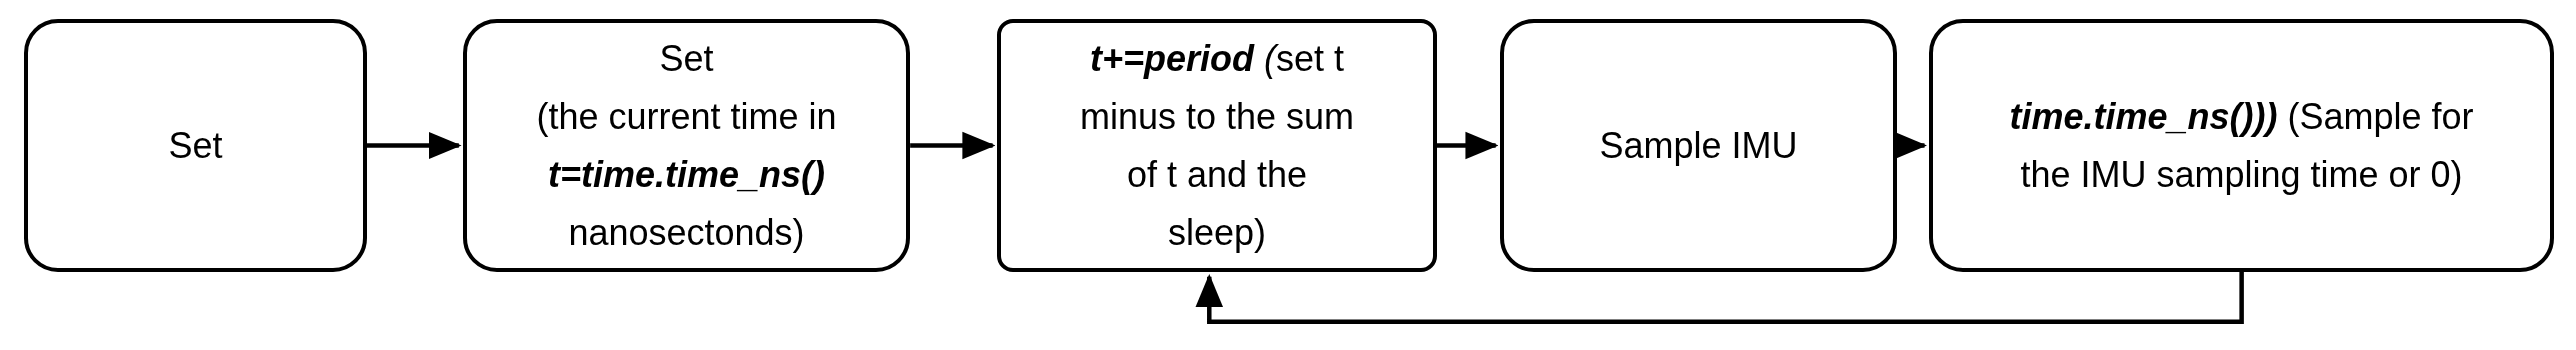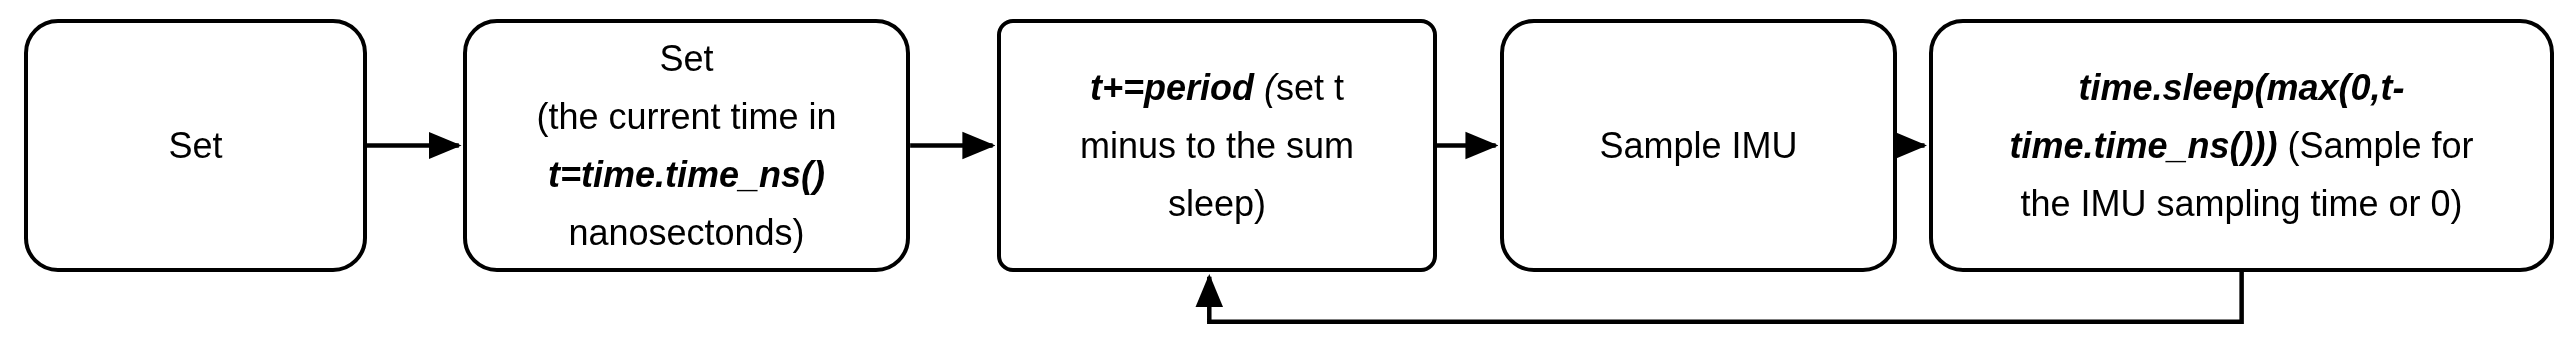--- a/index.html
+++ b/index.html
@@ -81,27 +81,27 @@
   <div class="box b2">
     <div class="line"><span>Set</span></div>
     <div class="line"><span>(the current time in</span></div>
     <div class="line"><span class="bi">t=time.time_ns()</span></div>
     <div class="line"><span>nanosectonds)</span></div>
   </div>
 
   <div class="box b3">
     <div class="line"><span class="bi">t+=period </span><span class="it">(</span><span>set t</span></div>
     <div class="line"><span>minus to the sum</span></div>
+    <div class="line"><span>of t and the</span></div>
     <div class="line"><span>sleep)</span></div>
   </div>
 
   <div class="box b4">
     <div class="line"><span>Sample IMU</span></div>
   </div>
 
   <div class="box b5">
-    <div class="line"><span class="bi">time.sleep(max(0,t-</span></div>
     <div class="line"><span class="bi">time.time_ns()))</span><span> (Sample for</span></div>
     <div class="line"><span>the IMU sampling time or 0)</span></div>
   </div>
 
 </div>
 
 
 </body></html>

